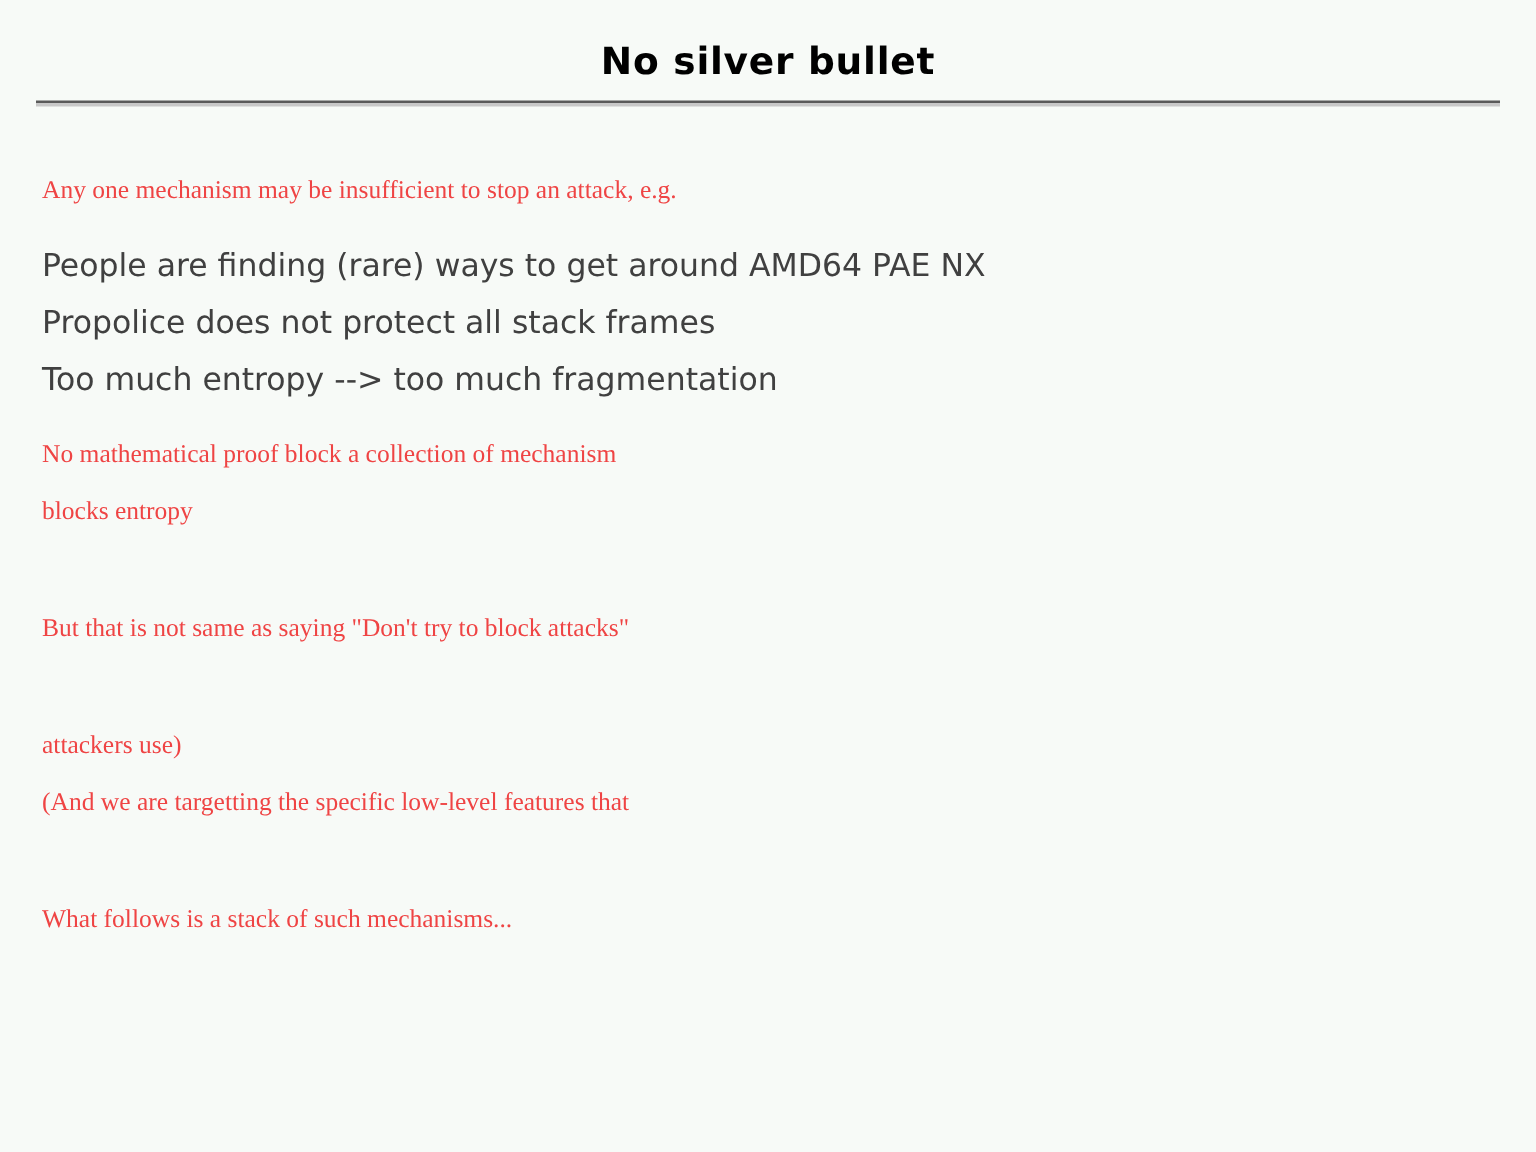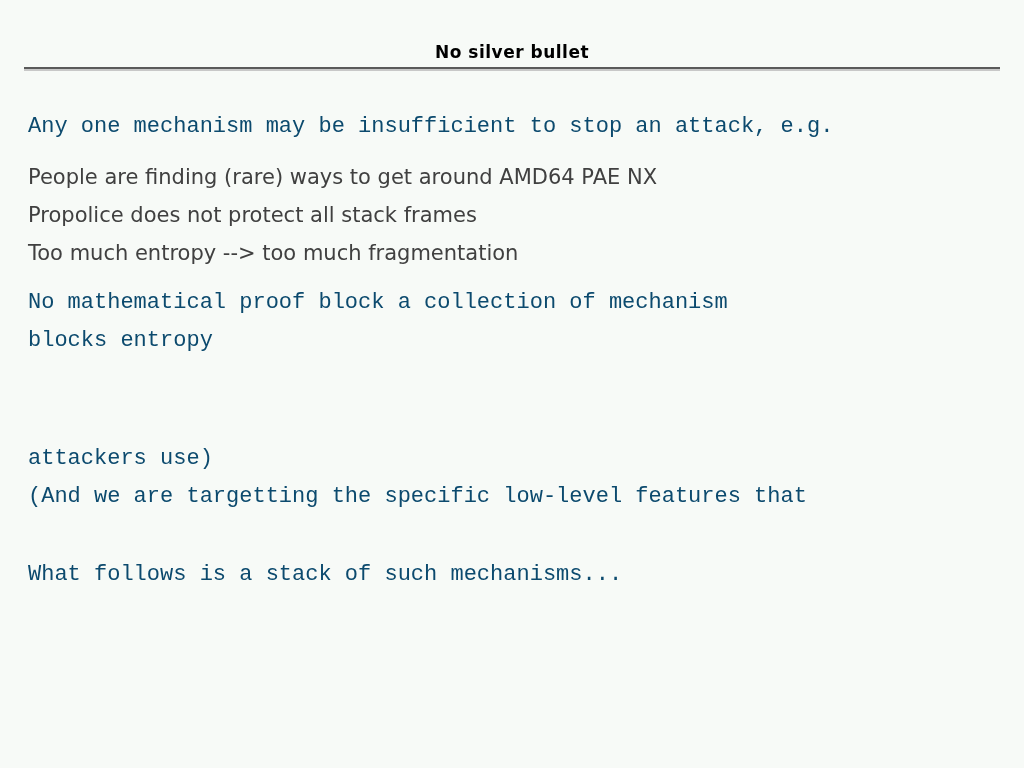--- a/index.html
+++ b/index.html
@@ -18,47 +18,46 @@
     width: 1024px;
     height: 768px;
     box-sizing: border-box;
   }
   .slide-title {
     position: absolute;
     top: 26px;
     left: 0;
     width: 1024px;
     text-align: center;
-    font-size: 17px;
+    font-size: 25px;
     font-weight: bold;
     color: #000000;
     letter-spacing: 0.5px;
     font-family: "DejaVu Sans", sans-serif;
-    margin-top: 16px;
   }
   .title-rule {
     position: absolute;
     top: 67px;
     left: 24px;
     width: 976px;
     height: 4px;
     background: linear-gradient(to bottom, #5a5a5a 0%, #5a5a5a 45%, #c8c8c8 46%, #c8c8c8 100%);
   }
   .body {
     position: absolute;
     top: 108px;
     left: 28px;
     width: 960px;
   }
   .line {
-    color: #0c4a6e;
-    font-size: 22px;
+    color: #ef4444;
+    font-size: 17px;
     line-height: 38px;
     white-space: pre;
-    font-family: Liberation Mono, monospace;
+    font-family: Liberation Serif, serif;
   }
   .sub {
     color: #404040;
     font-size: 21px;
     line-height: 38px;
     margin-left: 30px;
     white-space: pre;
     font-family: "DejaVu Sans", sans-serif;
   }
   .gap-sm { height: 12px; }
@@ -83,20 +82,21 @@
     <div class="sub block">Propolice does not protect all stack frames</div>
     <div class="sub block">Too much entropy --&gt; too much fragmentation</div>
 
     <div class="gap-sm"></div>
 
     <div class="line block">No mathematical proof block a collection of mechanism</div>
     <div class="line block">blocks entropy</div>
 
     <div class="gap-md"></div>
 
+    <div class="line block">But that is not same as saying "Don't try to block attacks"</div>
 
     <div class="gap-md"></div>
 
     <div class="line block">attackers use)</div>
     <div class="line block">(And we are targetting the specific low-level features that</div>
 
     <div class="gap-md"></div>
 
     <div class="line block">What follows is a stack of such mechanisms...</div>
 

